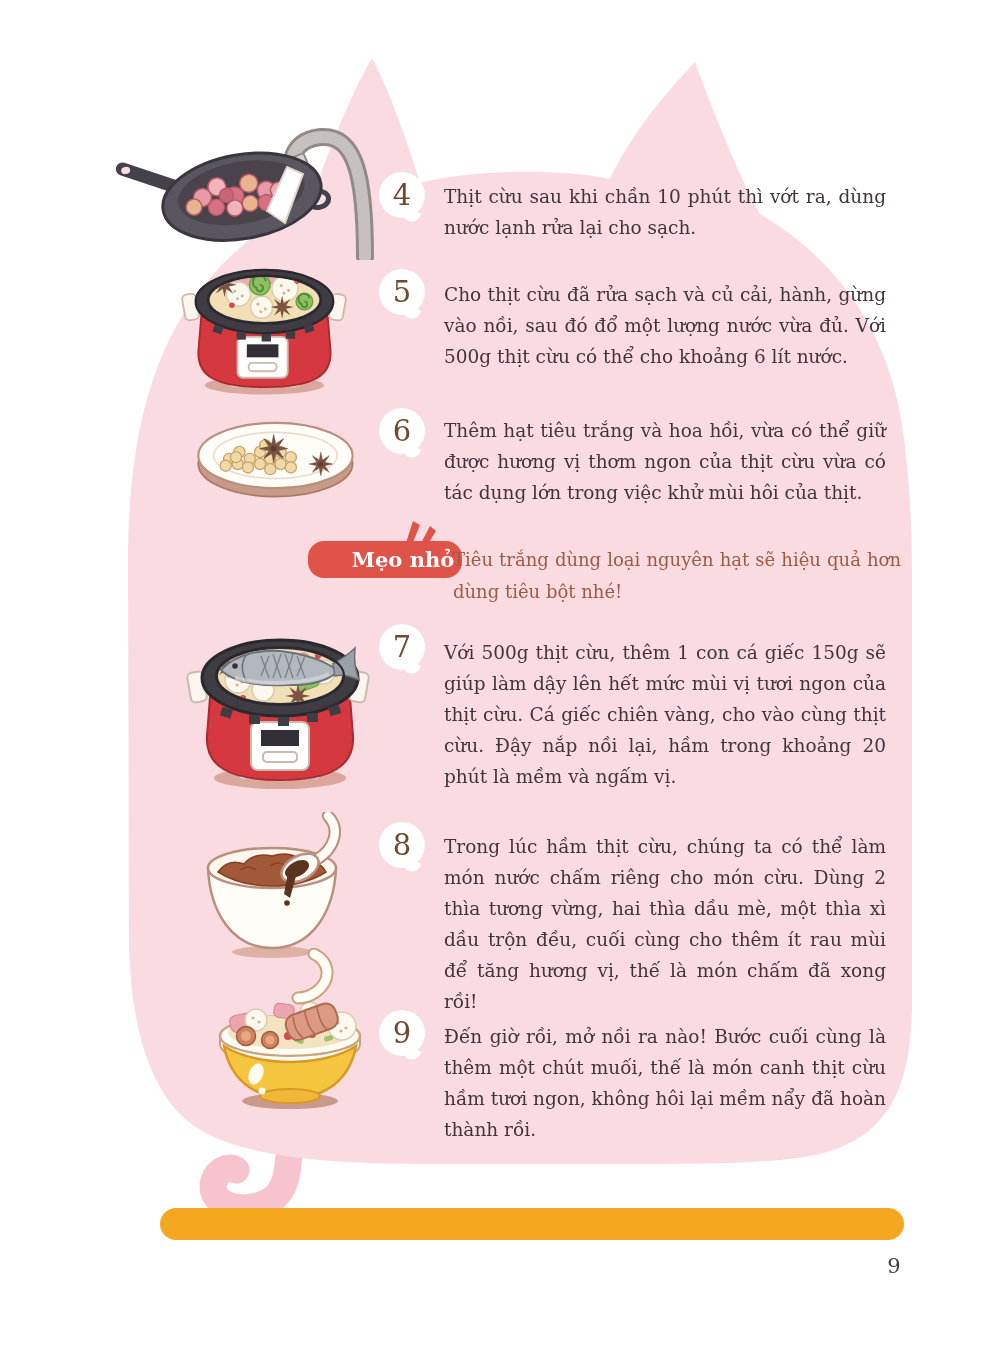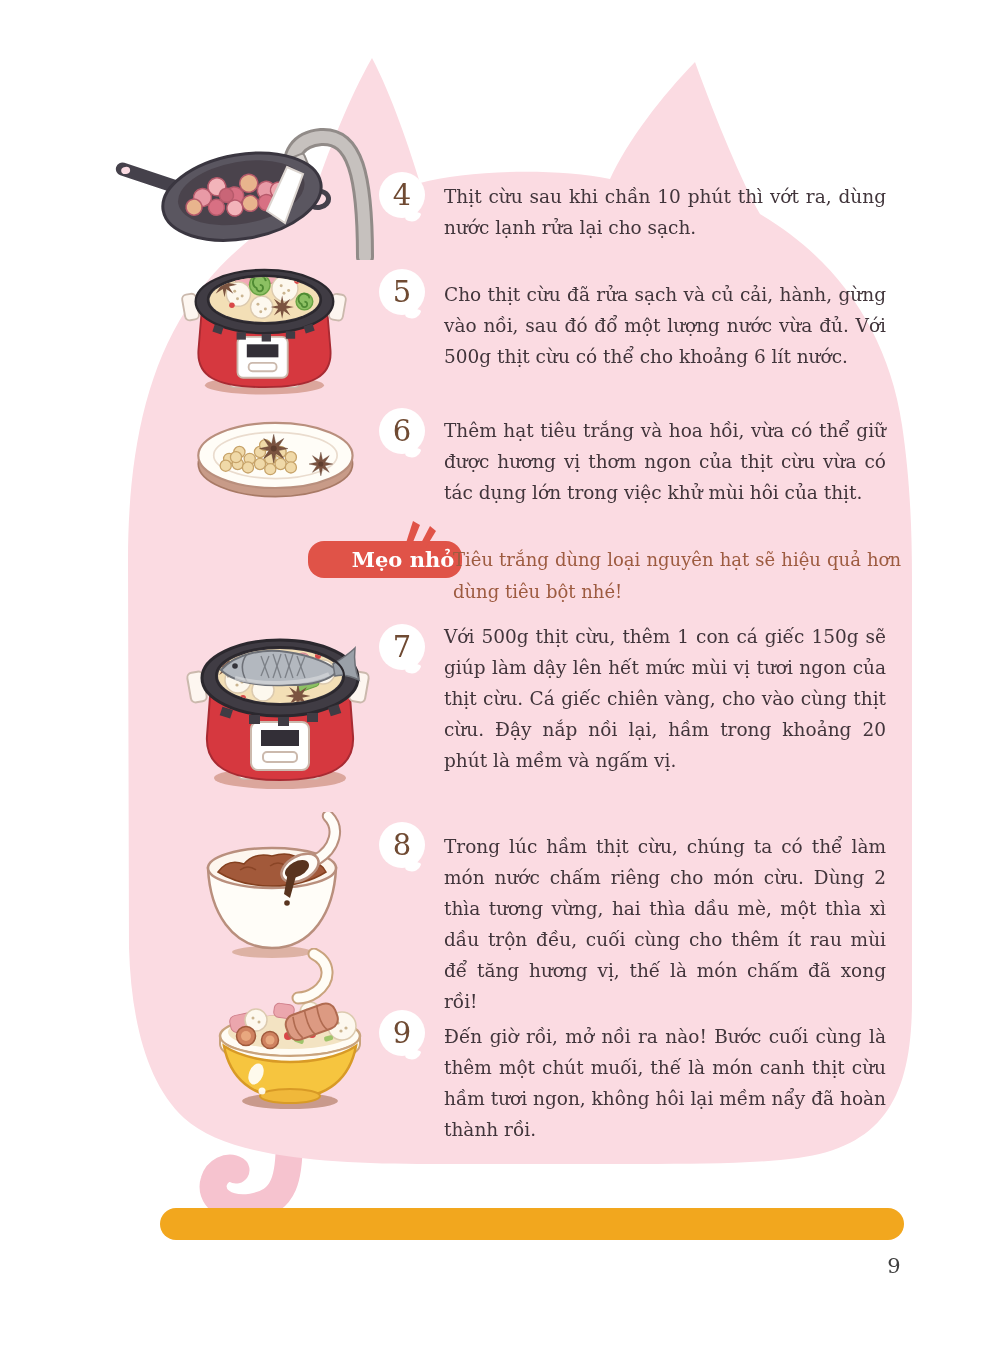--- a/index.html
+++ b/index.html
@@ -329,21 +329,21 @@
   <p class="step-text" style="top:268px">Cho thịt cừu đã rửa sạch và củ cải, hành, gừng vào nồi, sau đó đổ một lượng nước vừa đủ. Với 500g thịt cừu có thể cho khoảng 6 lít nước.</p>
 
   <div class="badge" style="left:379px;top:408px">
       <span>6</span>
     </div>
   <p class="step-text" style="top:404px">Thêm hạt tiêu trắng và hoa hồi, vừa có thể giữ được hương vị thơm ngon của thịt cừu vừa có tác dụng lớn trong việc khử mùi hôi của thịt.</p>
 
   <div class="badge" style="left:379px;top:624px">
       <span>7</span>
     </div>
-  <p class="step-text" style="top:610px">Với 500g thịt cừu, thêm 1 con cá giếc 150g sẽ giúp làm dậy lên hết mức mùi vị tươi ngon của thịt cừu. Cá giếc chiên vàng, cho vào cùng thịt cừu. Đậy nắp nồi lại, hầm trong khoảng 20 phút là mềm và ngấm vị.</p>
+  <p class="step-text" style="top:626px">Với 500g thịt cừu, thêm 1 con cá giếc 150g sẽ giúp làm dậy lên hết mức mùi vị tươi ngon của thịt cừu. Cá giếc chiên vàng, cho vào cùng thịt cừu. Đậy nắp nồi lại, hầm trong khoảng 20 phút là mềm và ngấm vị.</p>
 
   <div class="badge" style="left:379px;top:822px">
       <span>8</span>
     </div>
   <p class="step-text" style="top:820px">Trong lúc hầm thịt cừu, chúng ta có thể làm món nước chấm riêng cho món cừu. Dùng 2 thìa tương vừng, hai thìa dầu mè, một thìa xì dầu trộn đều, cuối cùng cho thêm ít rau mùi để tăng hương vị, thế là món chấm đã xong rồi!</p>
 
   <div class="badge" style="left:379px;top:1010px">
       <span>9</span>
     </div>
   <p class="step-text" style="top:1010px">Đến giờ rồi, mở nồi ra nào! Bước cuối cùng là thêm một chút muối, thế là món canh thịt cừu hầm tươi ngon, không hôi lại mềm nẩy đã hoàn thành rồi.</p>

